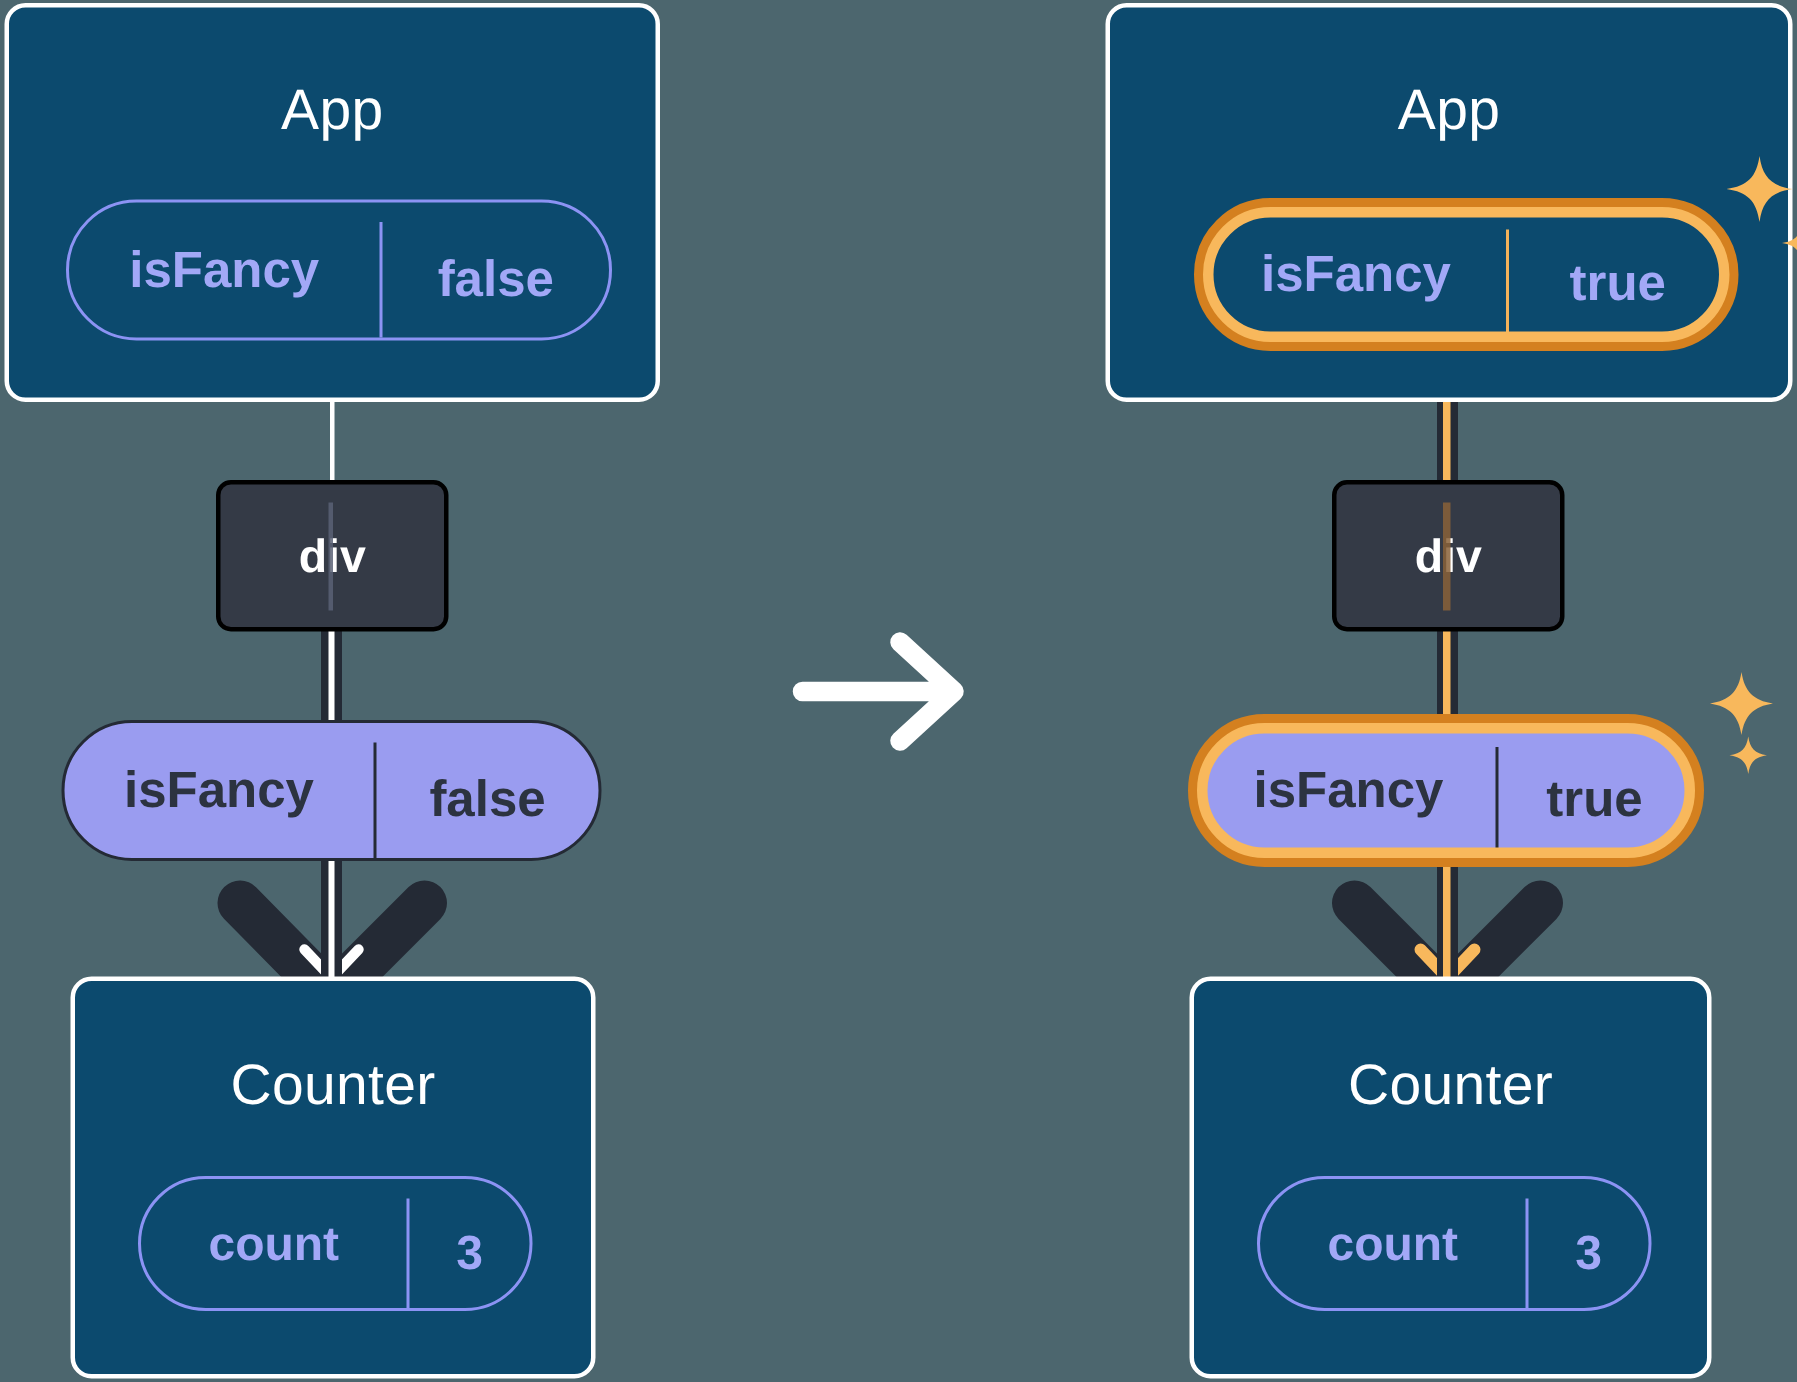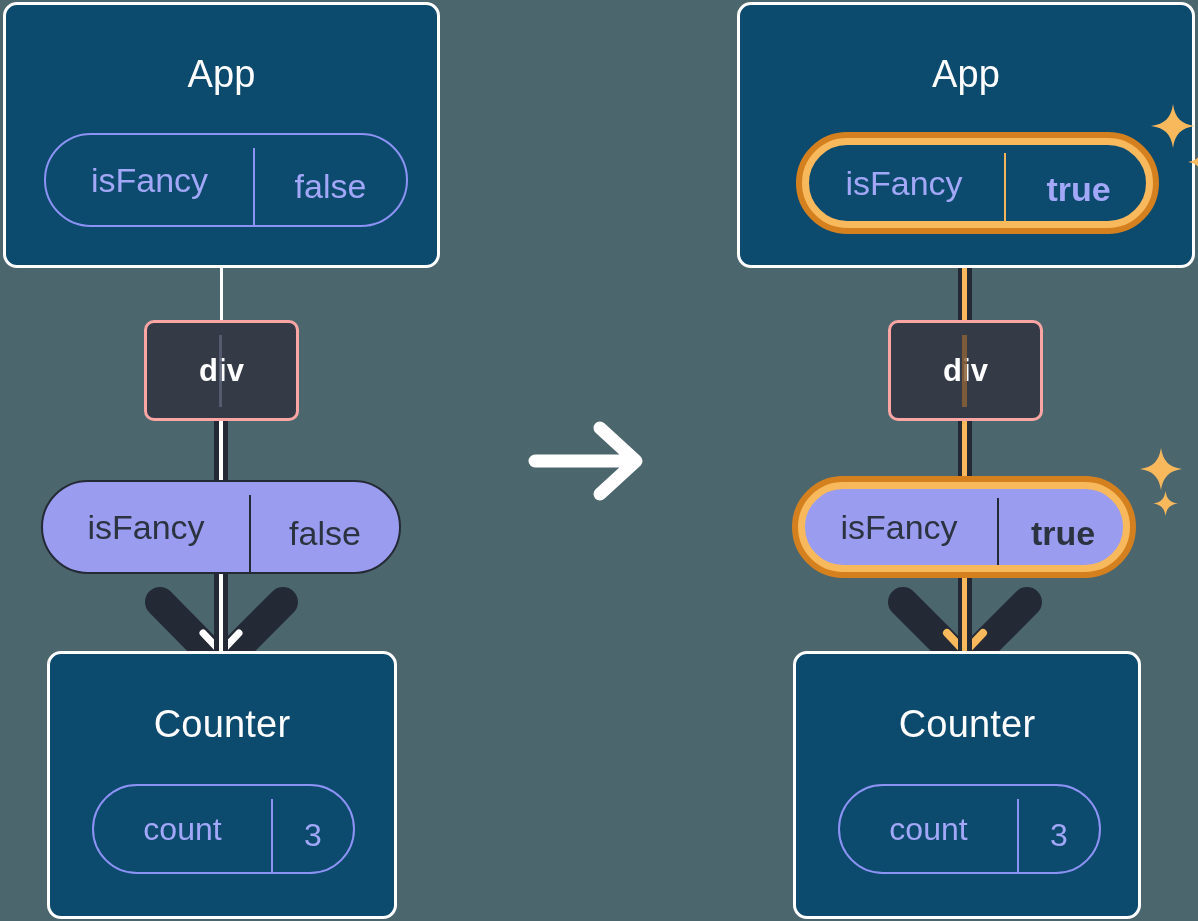--- a/index.html
+++ b/index.html
@@ -28,41 +28,42 @@
     font-size:38px;
     font-weight:400;
     letter-spacing:.2px;
     white-space:nowrap;
   }
 
   
   .divbox{
     position:absolute;
     background:#343a46;
-    border:3px solid #fca5a5;
+    border:3px solid #000000;
     border-radius:10px;
     box-sizing:border-box;
     display:flex;align-items:center;justify-content:center;
     color:#ffffff;font-size:31px;font-weight:700;
     z-index:6;
   }
 
   
   .pill{
     position:absolute;
     box-sizing:border-box;
     display:flex;
     align-items:stretch;
     border-radius:999px;
     z-index:7;
   }
   .pill .seg{
     display:flex;align-items:center;justify-content:center;
     box-sizing:border-box;
     white-space:nowrap;
+    font-weight:bold;
   }
   .pill .seg.left{flex:0 0 auto;}
   .pill .seg.right{flex:1 1 auto;margin-top:13px;}
 
   
   .pill-outline{
     border:2px solid #8c93f4;
     background:transparent;
     color:#a2a8f7;
     font-size:34px;

